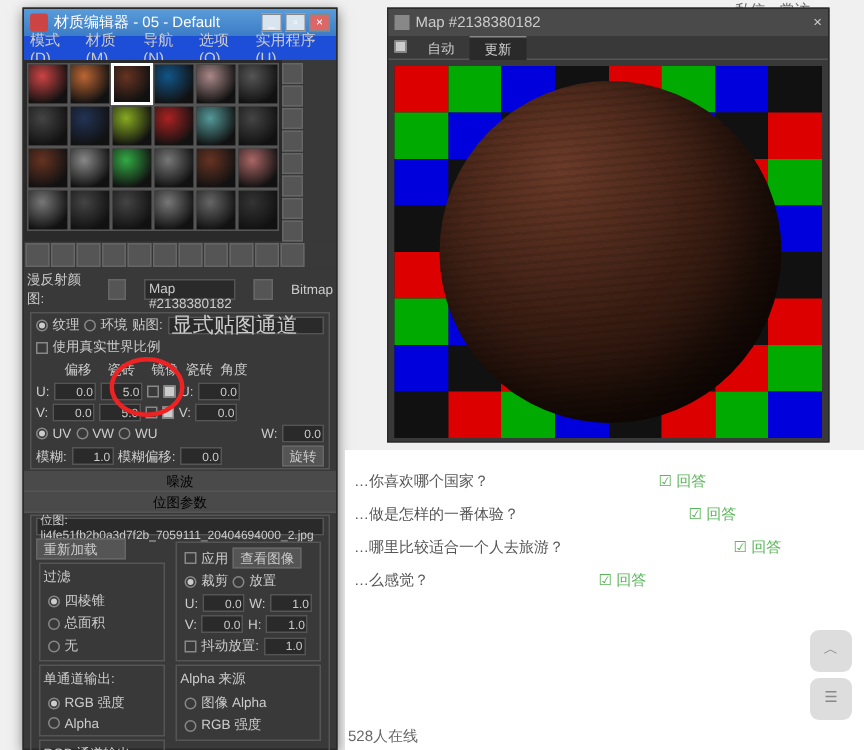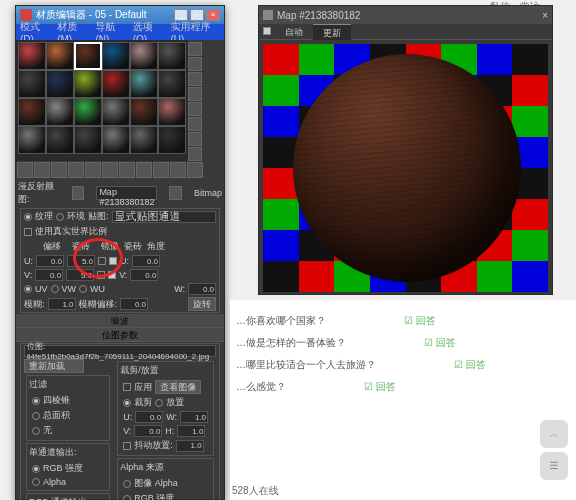--- a/index.html
+++ b/index.html
@@ -31,21 +31,21 @@
 .roll{margin:1px 4px;border:1px solid #555;color:#ccc}
 .roll-h{height:14px;background:#4a4a4a;text-align:center;font-size:9px;line-height:14px;border-bottom:1px solid #555}
 .row{display:flex;align-items:center;gap:3px;padding:1px 3px;font-size:9px}
 .radio{width:8px;height:8px;border:1px solid #888;border-radius:50%;display:inline-block}
 .radio.on::after{content:"";display:block;width:4px;height:4px;background:#ccc;border-radius:50%;margin:1px}
 .chk{width:8px;height:8px;border:1px solid #888;display:inline-block}
 .chk.on{background:#ccc}
 .spin{width:28px;height:12px;background:#2a2a2a;border:1px solid #555;color:#ccc;font-size:8px;padding:0 1px;display:inline-flex;align-items:center;justify-content:flex-end}
 .btn{height:14px;background:#555;border:1px solid #666;color:#ccc;padding:3px 4px;font-size:9px;display:inline-flex;align-items:center}
 .lbl{font-size:9px;color:#ccc}
-.drop2{height:12px;background:#2a2a2a;border:1px solid #555;color:#ccc;font-size:11px;padding:0 2px;display:inline-flex;align-items:center}
+.drop2{height:12px;background:#2a2a2a;border:1px solid #555;color:#ccc;font-size:14px;padding:0 2px;display:inline-flex;align-items:center}
 
 
 .ann{position:absolute;left:73px;top:238px;width:50px;height:40px;border:3px solid #e22;border-radius:50%;pointer-events:none;z-index:10}
 
 
 .pv-win{position:absolute;left:258px;top:5px;width:295px;height:290px;background:#393939;border:1px solid #2a2a2a}
 .pv-title{height:18px;background:#4a4a4a;color:#ccc;display:flex;align-items:center;padding:0 4px;font-size:10px}
 .pv-title .txt{flex:1}
 .pv-tabs{height:16px;background:#393939;border-bottom:1px solid #555;display:flex}
 .pv-tab{padding:0 10px;height:16px;line-height:16px;color:#ccc;font-size:9px}
@@ -56,21 +56,21 @@
 .checker{position:absolute;inset:0;display:grid;grid-template-columns:repeat(8,1fr);grid-template-rows:repeat(8,1fr)}
 .ck{background:#d00}
 .ck.g{background:#0a0}.ck.b{background:#00d}.ck.k{background:#111}
 
 .sphere{position:absolute;left:30px;top:10px;width:228px;height:228px;border-radius:50%;background:radial-gradient(circle at 35% 25%,#6a3a28,#3b1e13 45%,#1a0c06 85%);box-shadow:inset -20px -20px 40px rgba(0,0,0,.6)}
 .sphere::after{content:"";position:absolute;inset:0;border-radius:50%;background:repeating-linear-gradient(175deg,rgba(0,0,0,.15) 0 2px,transparent 2px 5px);opacity:.6}
 
 
 .web{position:absolute;left:230px;top:300px;right:0;bottom:0;background:#fff;padding:6px;color:#555}
 .web .q{font-size:11px;margin:8px 0;white-space:nowrap;overflow:hidden}
-.web .ans{color:#5ab45a;font-size:10px;margin-left:78px}
+.web .ans{color:#5ab45a;font-size:10px;margin-left:113px}
 .scroll-top{position:absolute;right:8px;top:420px;width:28px;height:28px;background:#ddd;border-radius:6px;text-align:center;line-height:28px;color:#888}
 .scroll-list{position:absolute;right:8px;top:452px;width:28px;height:28px;background:#ddd;border-radius:6px;text-align:center;line-height:28px;color:#888}
 
 .header-tabs{position:absolute;left:490px;top:0;color:#666;font-size:10px;display:flex;gap:10px}
 
 .group{border:1px solid #555;margin:2px;padding:2px}
 .group-t{font-size:9px;color:#ccc;margin-bottom:2px}
 .bottom-status{position:absolute;left:232px;bottom:2px;font-size:10px;color:#666}
 </style>
 </head>
@@ -253,21 +253,20 @@
               <span class="lbl">Alpha</span>
             </div>
         </div>
         <div class="group">
           <div class="group-t">RGB 通道输出:</div>
 
         </div>
       </div>
       <div style="flex:1">
         <div class="group">
-          <div class="group-t">裁剪/放置</div>
           <div class="row">
               <span class="chk"></span>
               <span class="lbl">应用</span>
               <span class="btn">查看图像</span>
             </div>
           <div class="row">
               <span class="radio on"></span>
               <span class="lbl">裁剪</span>
               <span class="radio"></span>
               <span class="lbl">放置</span>

